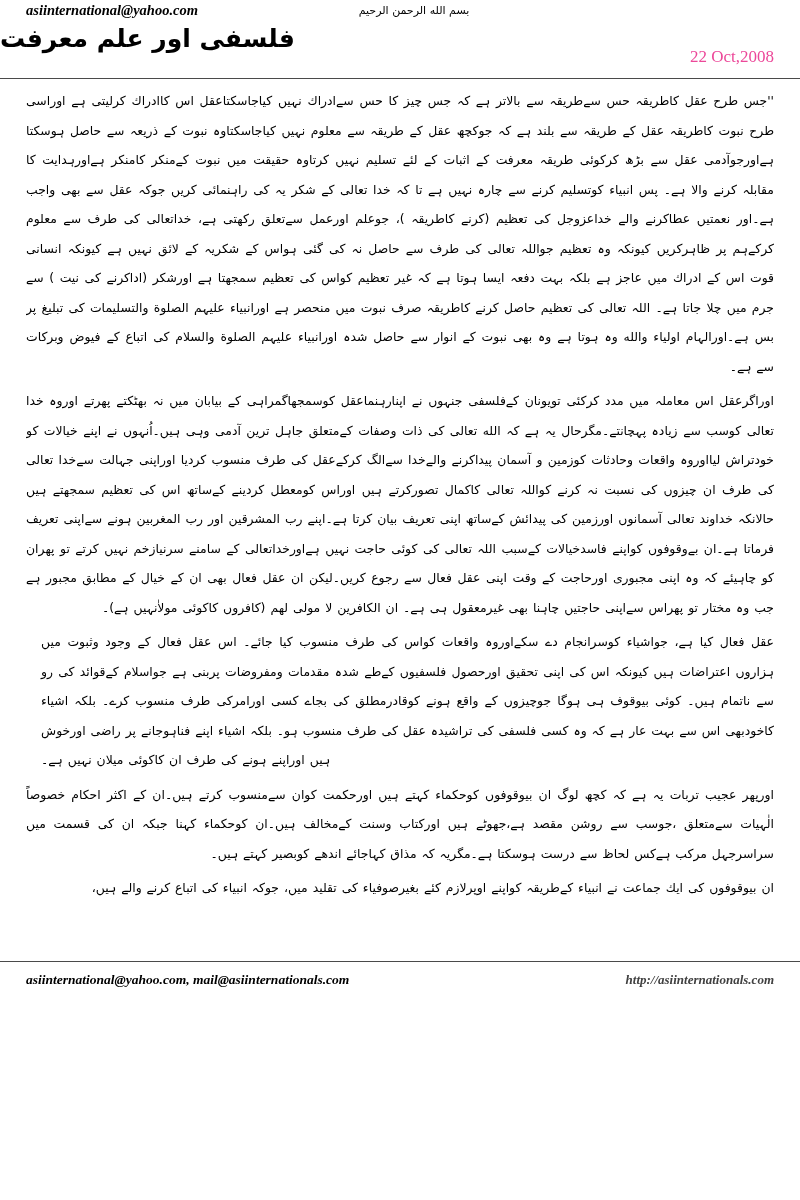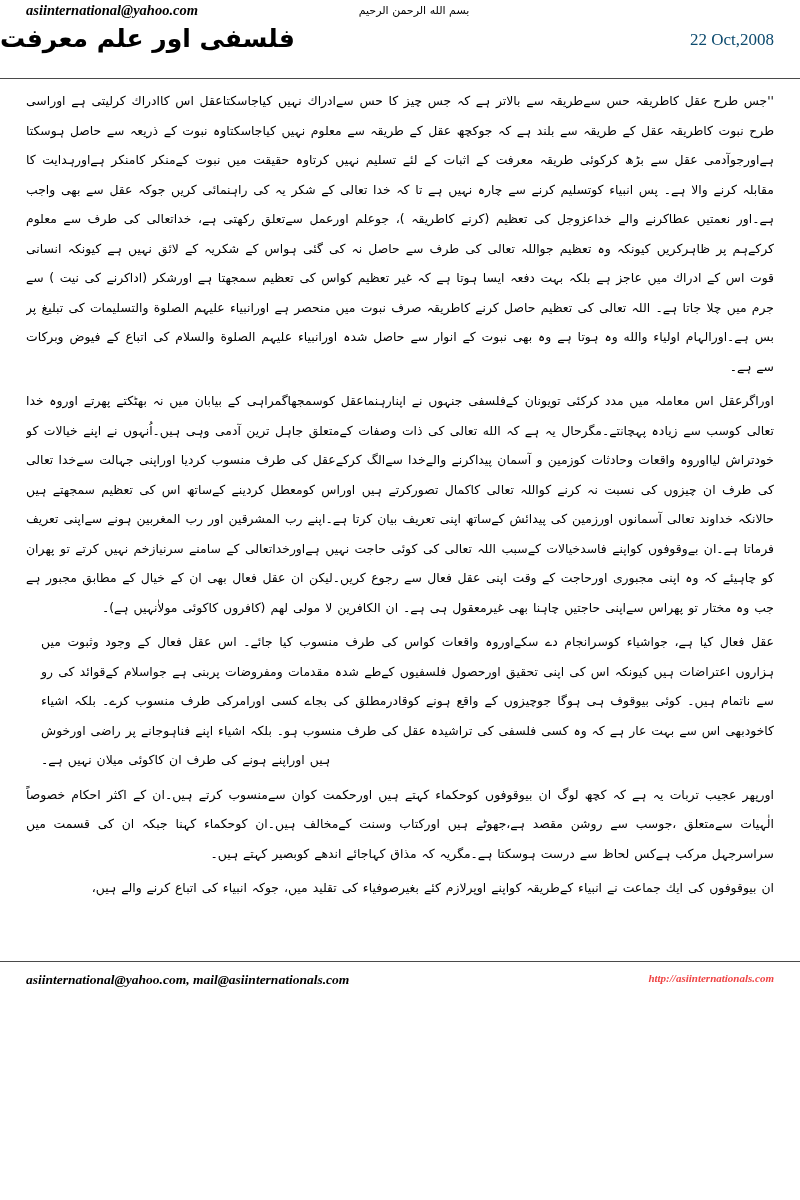--- a/index.html
+++ b/index.html
@@ -32,25 +32,25 @@
     font-family: "Liberation Serif", serif;
     font-style: italic;
     font-weight: bold;
     font-size: 14.5px;
     color: #000;
     white-space: nowrap;
   }
   .hdr-date {
     position: absolute;
     right: 26px;
-    top: 30px;
+    top: 47px;
     font-family: "Liberation Serif", serif;
     font-size: 17px;
     font-weight: normal;
-    color: #0c4a6e;
+    color: #ec4899;
     white-space: nowrap;
   }
   .hdr-bismillah {
     position: absolute;
     left: 0;
     right: 0;
     top: 4px;
     text-align: center;
     font-family: "DejaVu Sans", sans-serif;
     font-size: 11px;
@@ -119,22 +119,22 @@
     color: #000;
     white-space: nowrap;
   }
   .ftr-right {
     position: absolute;
     right: 26px;
     top: 10px;
     font-family: "Liberation Serif", serif;
     font-style: italic;
     font-weight: bold;
-    font-size: 11px;
-    color: #ef4444;
+    font-size: 13px;
+    color: #404040;
     white-space: nowrap;
   }
 </style>
 </head>
 <body>
 
 <div class="page">
 
   <div class="header">
     <div class="hdr-email">asiinternational@yahoo.com</div>

